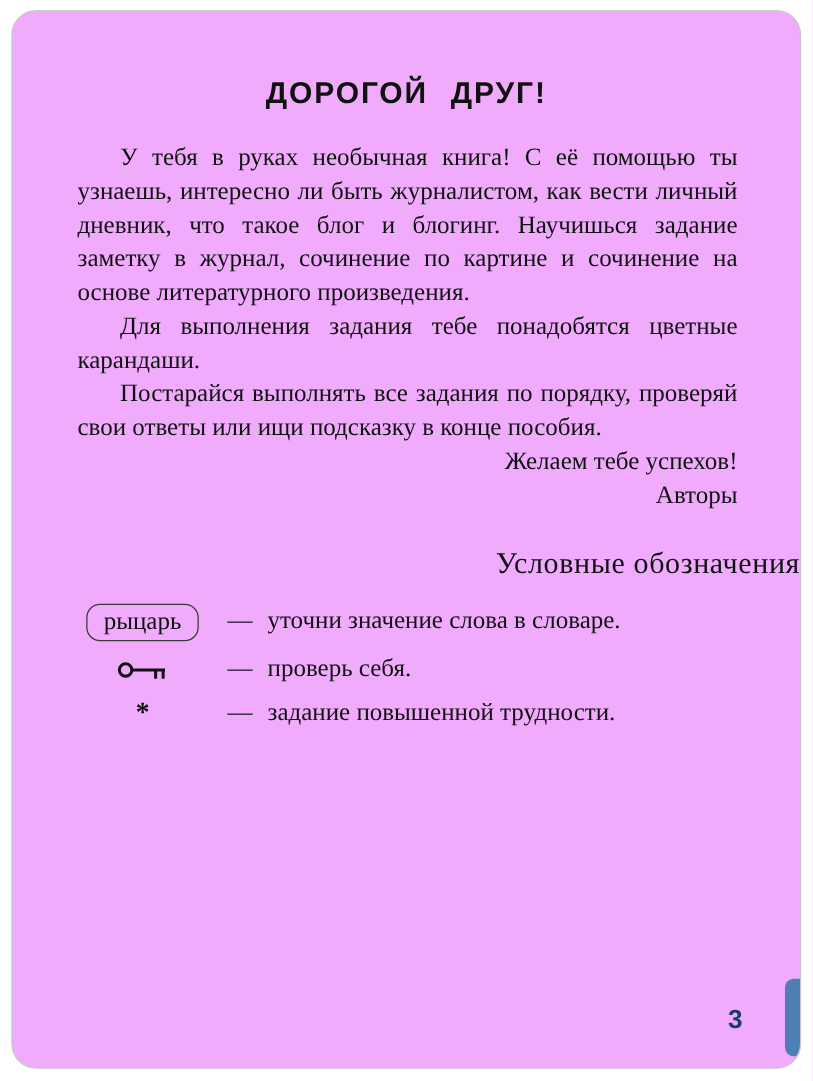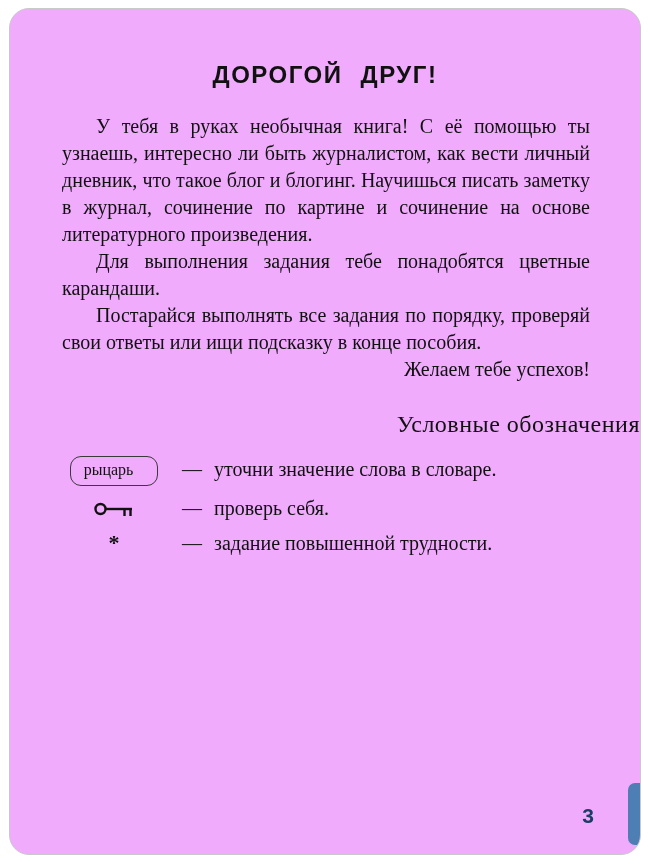--- a/index.html
+++ b/index.html
@@ -73,22 +73,22 @@
   }
   .symbol-cell {
     width: 112px;
     flex-shrink: 0;
     display: flex;
     justify-content: center;
   }
   .boxed-word {
     border: 1.5px solid #3a3a3a;
     border-radius: 11px;
-    padding: 0 24px 2px 13px;
-    font-size: 16px;
+    padding: 0 13px 2px 13px;
+    font-size: 20px;
     line-height: 26px;
   }
   .asterisk {
     font-weight: bold;
     font-size: 22px;
     line-height: 26px;
   }
   .dash-cell {
     width: 44px;
     flex-shrink: 0;
@@ -123,24 +123,25 @@
   }
 </style>
 </head>
 <body>
 
 <div class="page">
 
   <h1 class="title">ДОРОГОЙ ДРУГ!</h1>
 
   <div class="body-text">
-    <p>У тебя в руках необычная книга! С её помощью ты узнаешь, интересно ли быть журналистом, как вести личный дневник, что такое блог и блогинг. Научишься писать заметку в журнал, сочинение по картине и сочинение на основе литературного произведения.</p>
+    <p>У тебя в руках необычная книга! С её помощью ты узнаешь, интересно ли быть журналистом, как вести личный дневник, что такое блог и блогинг. Научишься задание заметку в журнал, сочинение по картине и сочинение на основе литературного произведения.</p>
     <p>Для выполнения задания тебе понадобятся цветные карандаши.</p>
     <p>Постарайся выполнять все задания по порядку, проверяй свои ответы или ищи подсказку в конце пособия.</p>
     <p class="closing">Желаем тебе успехов!</p>
+    <p class="signature">Авторы</p>
   </div>
 
   <h2 class="legend-heading">Условные обозначения</h2>
 
   <div class="legend">
 
     <div class="legend-row">
       <span class="symbol-cell">
         <span class="boxed-word">рыцарь</span>
       </span>

